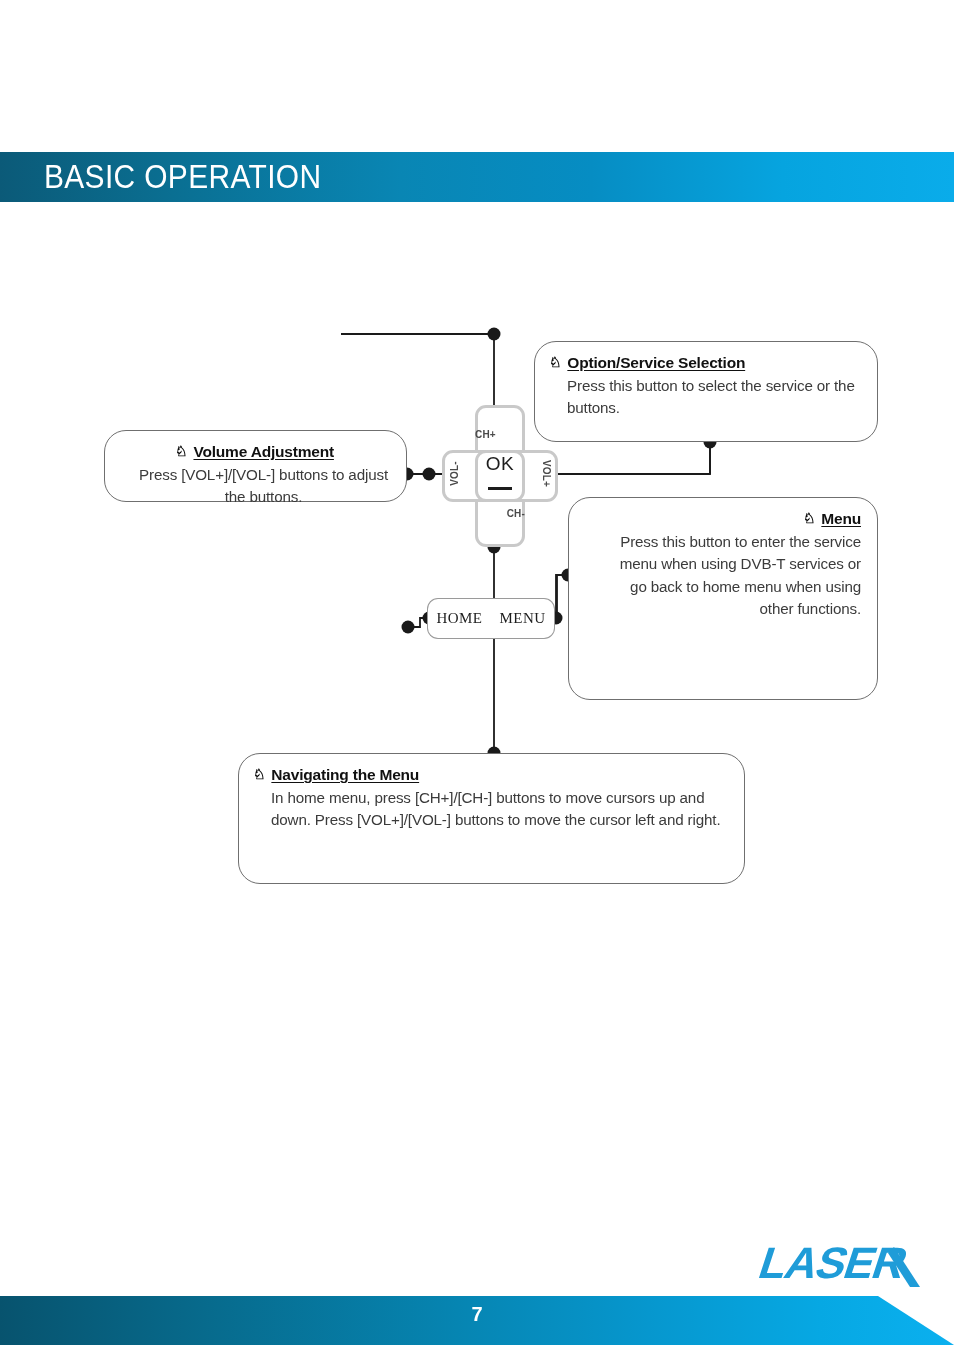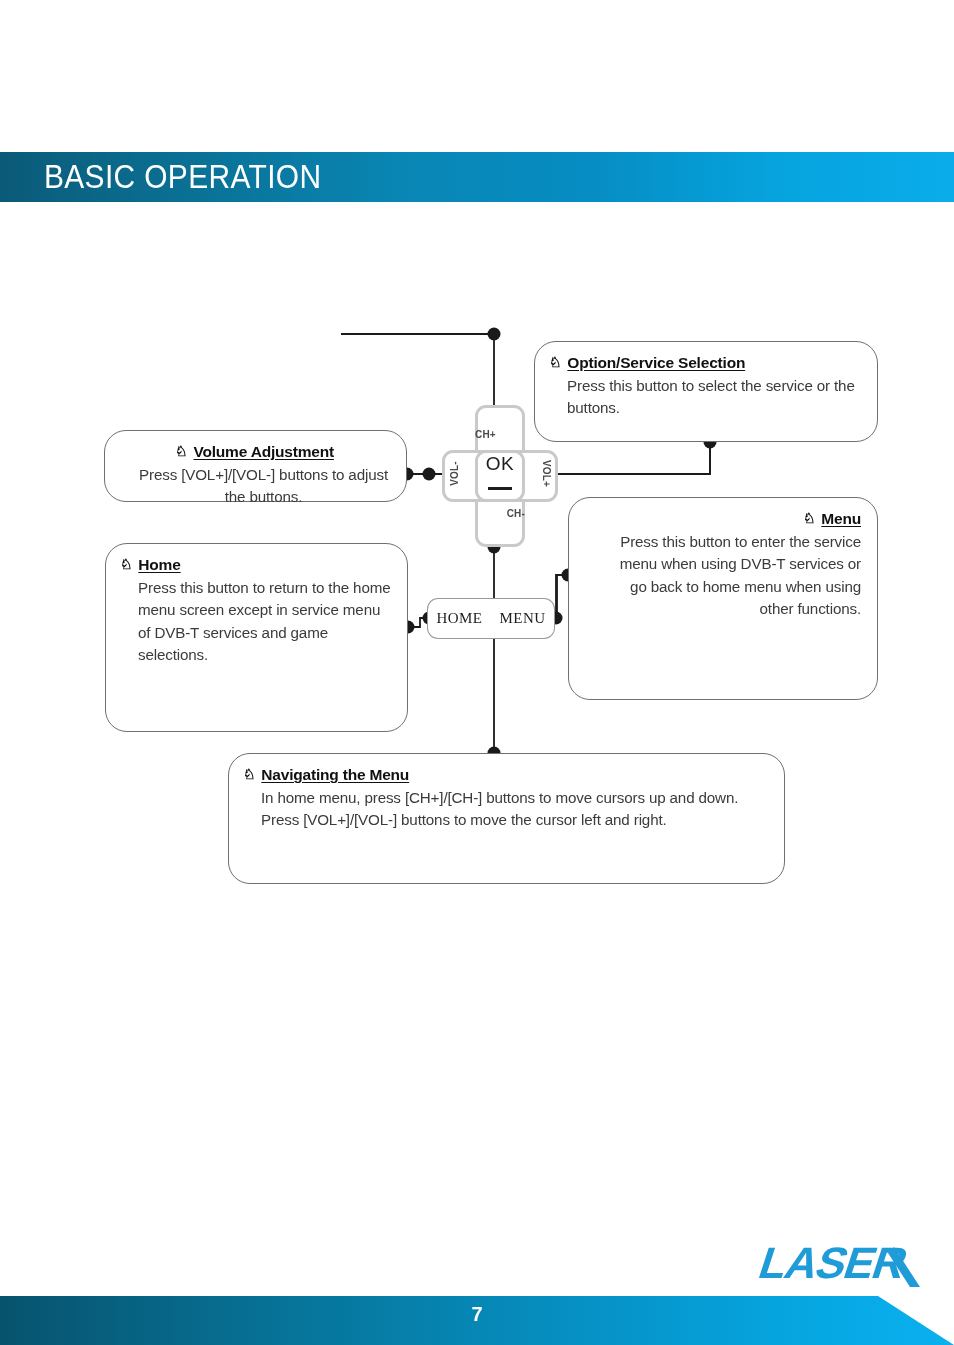--- a/index.html
+++ b/index.html
@@ -95,21 +95,21 @@
     color: #3b3b3b;
     padding-left: 18px;
     letter-spacing: -0.15px;
   }
 
   #callout-channel   { left: 341px; top: 20px;  width: 306px; height: 112px; }
   #callout-option    { left: 534px; top: 139px; width: 344px; height: 101px; }
   #callout-volume    { left: 104px; top: 228px; width: 303px; height: 72px; text-align: center;  }
   #callout-home      { left: 105px; top: 341px; width: 303px; height: 189px; }
   #callout-menu      { left: 568px; top: 295px; width: 310px; height: 203px; text-align: right; }
-  #callout-nav       { left: 228px; top: 551px; width: 557px; height: 131px; }
+  #callout-nav       { left: 238px; top: 551px; width: 507px; height: 131px; }
 
   
   #dpad {
     position: absolute;
     left: 442px;
     top: 203px;
     width: 116px;
     height: 142px;
     z-index: 2;
   }
@@ -273,24 +273,20 @@
   <div class="callout" id="callout-option">
     <span class="callout-title"><span class="callout-icon">♘</span><span>Option/Service Selection</span></span>
     <span class="callout-body">Press this button to select the service or the buttons.</span>
   </div>
 
   <div class="callout" id="callout-volume">
     <span class="callout-title"><span class="callout-icon">♘</span><span>Volume Adjustment</span></span>
     <span class="callout-body">Press [VOL+]/[VOL-] buttons to adjust the buttons.</span>
   </div>
 
-  <div class="callout" id="callout-home">
-    <span class="callout-title"><span class="callout-icon">♘</span><span>Home</span></span>
-    <span class="callout-body">Press this button to return to the home menu screen except in service menu of DVB-T services and game selections.</span>
-  </div>
 
   <div class="callout" id="callout-menu">
     <span class="callout-title"><span class="callout-icon">♘</span><span>Menu</span></span>
     <span class="callout-body">Press this button to enter the service menu when using DVB-T services or go back to home menu when using other functions.</span>
   </div>
 
   <div class="callout" id="callout-nav">
     <span class="callout-title"><span class="callout-icon">♘</span><span>Navigating the Menu</span></span>
     <span class="callout-body">In home menu, press [CH+]/[CH-] buttons to move cursors up and down. Press [VOL+]/[VOL-] buttons to move the cursor left and right.</span>
   </div>

